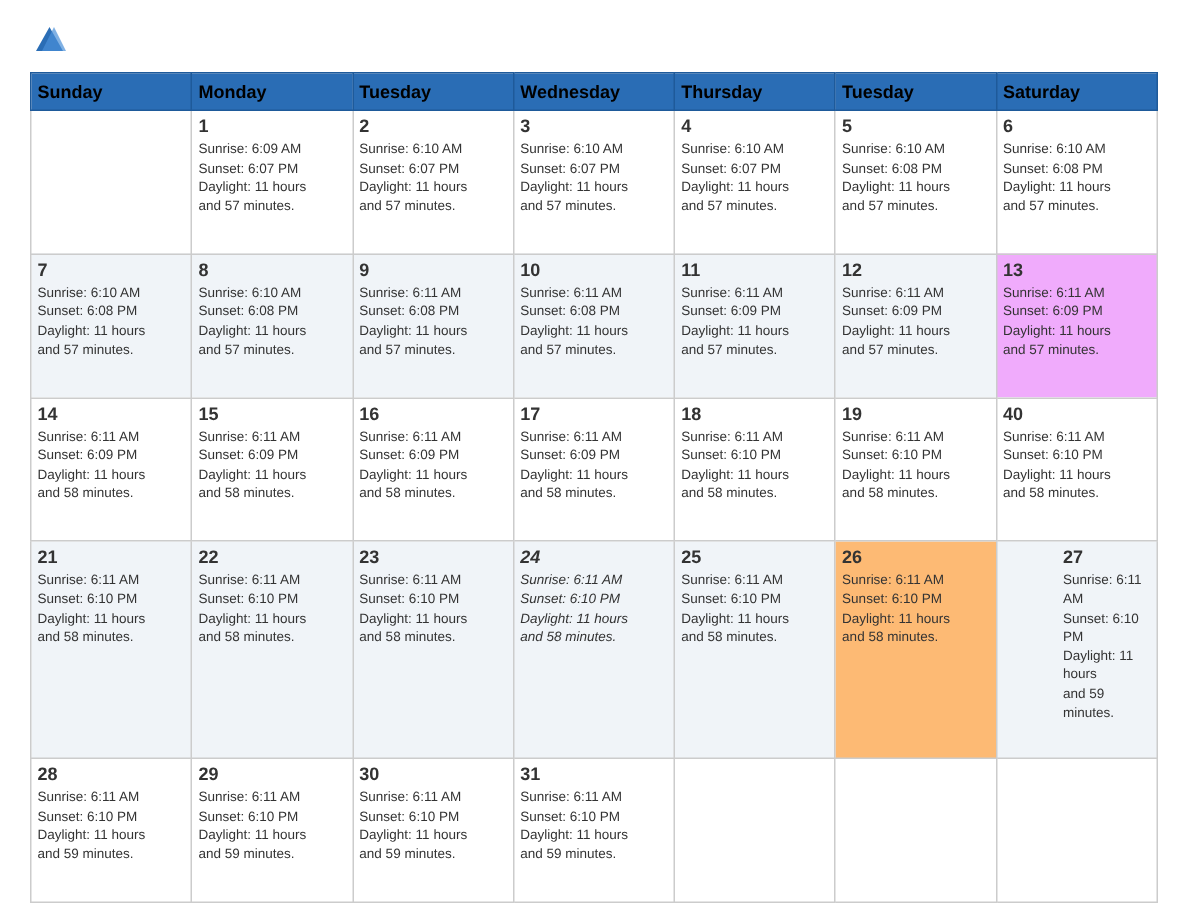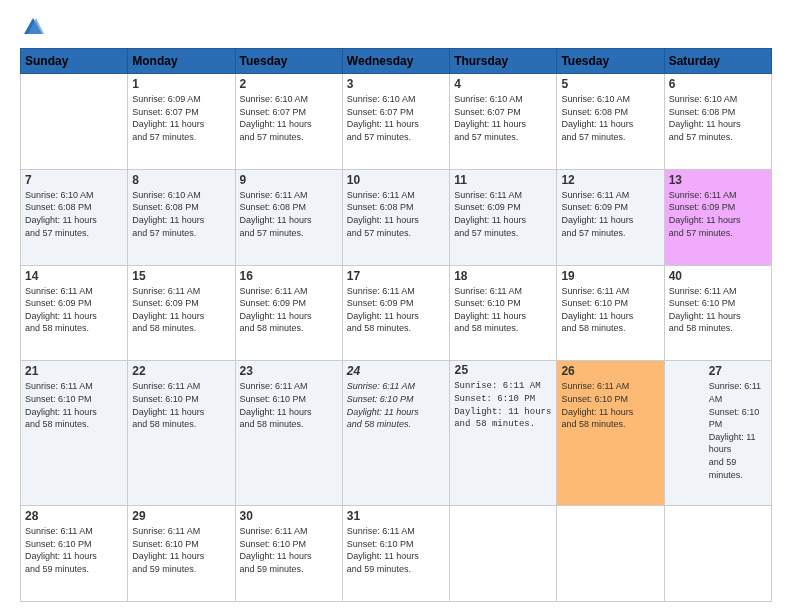--- a/index.html
+++ b/index.html
@@ -307,21 +307,21 @@
 Daylight: 11 hours
 and 58 minutes.</div>
           </td>
           <td style="background: rgb(240, 244, 248); font-style: italic;">
             <span class="day-number">24</span>
             <div class="day-info" style="white-space: pre-line;">Sunrise: 6:11 AM
 Sunset: 6:10 PM
 Daylight: 11 hours
 and 58 minutes.</div>
           </td>
-          <td style="background: rgb(240, 244, 248); font-family: Liberation Mono, monospace;">
+          <td style="background: rgb(240, 244, 248);">
             <span class="day-number">25</span>
             <div class="day-info" style="white-space: pre-line;">Sunrise: 6:11 AM
 Sunset: 6:10 PM
 Daylight: 11 hours
 and 58 minutes.</div>
           </td>
           <td style="background: #fdba74;">
             <span class="day-number">26</span>
             <div class="day-info" style="white-space: pre-line;">Sunrise: 6:11 AM
 Sunset: 6:10 PM

